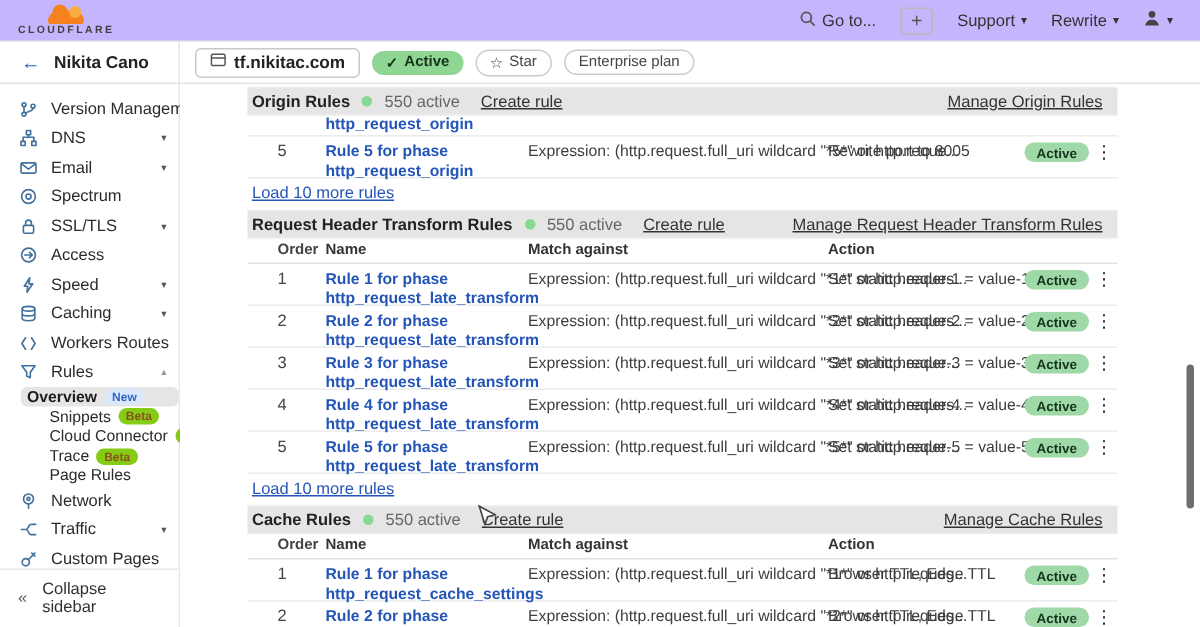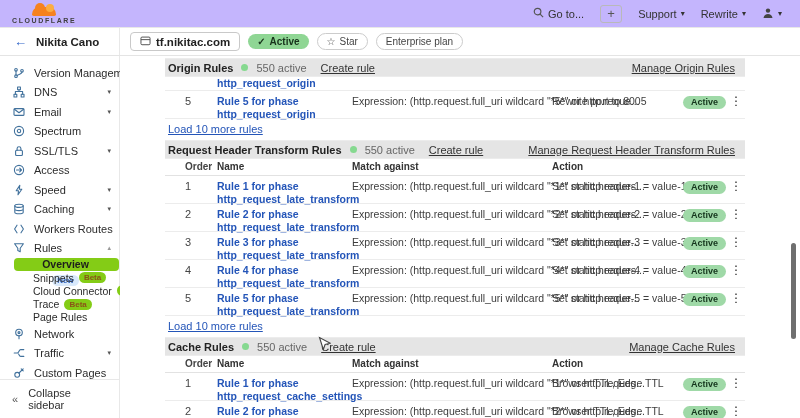--- a/index.html
+++ b/index.html
@@ -37,21 +37,21 @@
 
   
   .sidebar { width:120px; flex:none; border-right:1px solid #e8e8e8; padding-top:7px; position:relative; background:#fff; }
   .side-item { display:flex; align-items:center; gap:8px; height:19.5px; padding:0 8px 0 13px; color:#2b2b2b; cursor:pointer; }
   .side-item .icon { width:13px; height:12px; flex:none; display:flex; align-items:center; }
   .side-item .lbl { white-space:nowrap; }
   .chev { margin-left:auto; font-size:7px; color:#555; }
   .chev.up { color:#999; }
   .side-sub { display:flex; align-items:center; gap:5px; height:13.2px; padding:0 6px 0 33px; color:#2b2b2b;
               font-size:10.5px; cursor:pointer; white-space:nowrap; }
-  .side-sub.selected { background:#84cc16; border-radius:4px; margin-left:14px; padding-left:4px; font-weight:bold; color:#1d1d1d;flex-direction:column; }
+  .side-sub.selected { background:#e5e5e5; border-radius:4px; margin-left:14px; padding-left:4px; font-weight:bold; color:#1d1d1d; }
   .badge { border-radius:8px; font-size:8px; padding:1px 5px; font-weight:bold; flex:none; }
   .badge.blue { background:#d9e9fb; color:#3367c4; }
   .badge.orange { background:#84cc16; color:#8a5418; }
   .collapse-row { position:absolute; bottom:0; left:0; width:119px; border-top:1px solid #e8e8e8;
                   padding:7px 12px; display:flex; gap:10px; align-items:center; cursor:pointer; background:#fff; }
   .collapse-icon { color:#555; font-size:11px; }
 
   
   .content { flex:1; position:relative; padding:2px 0 0 45px; background:#fff; overflow:hidden; }
   .card { width:580px; }

